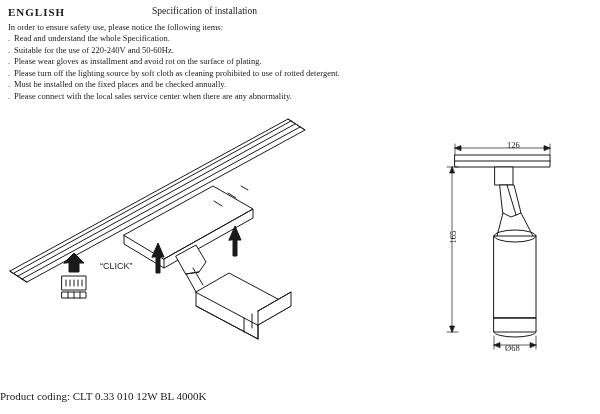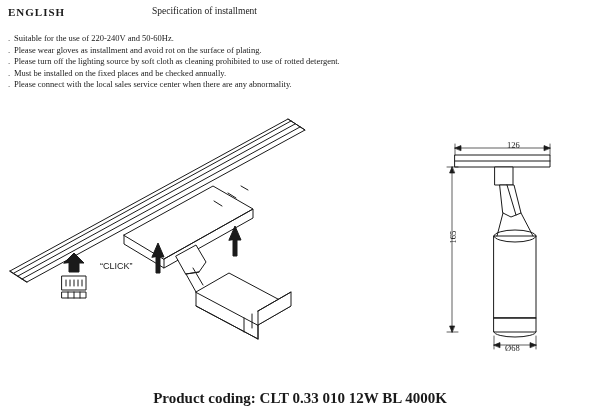--- a/index.html
+++ b/index.html
@@ -75,42 +75,44 @@
     left: 447px;
     top: 232px;
     transform: rotate(-90deg);
     transform-origin: center center;
   }
   .product-coding {
     position: absolute;
     left: 0;
     top: 390px;
     width: 600px;
-    text-align: center;
-    font-size: 15px;
-    font-weight: bold;
+    text-align: left;
+    font-size: 11px;
+    font-weight: normal;
     font-family: "Liberation Serif", serif;
   }
   svg.diagram {
     position: absolute;
     left: 0;
     top: 0;
     width: 600px;
     height: 414px;
   }
 </style>
 </head>
 <body>
 
 <div id="page">
 
   <div class="lang-title">ENGLISH</div>
-  <div class="spec-title">Specification of installment</div>
+  <div class="spec-title">Specification of installation</div>
+  <div class="intro">In order to ensure safety use, please notice the following items:</div>
 
   <div class="bullets">
+    <div class="bullet"><span class="dot">.</span><span>Read and understand the whole Specification.</span></div>
     <div class="bullet"><span class="dot">.</span><span>Suitable for the use of 220-240V and 50-60Hz.</span></div>
     <div class="bullet"><span class="dot">.</span><span>Please wear gloves as installment and avoid rot on the surface of plating.</span></div>
     <div class="bullet"><span class="dot">.</span><span>Please turn off the lighting source by soft cloth as cleaning prohibited to use of rotted detergent.</span></div>
     <div class="bullet"><span class="dot">.</span><span>Must be installed on the fixed places and be checked annually.</span></div>
     <div class="bullet"><span class="dot">.</span><span>Please connect with the local sales service center when there are any abnormality.</span></div>
   </div>
 
   <svg class="diagram" viewBox="0 0 600 414">
     <g fill="none" stroke="#1a1a1a" stroke-width="1" stroke-linejoin="round" stroke-linecap="round">
 

